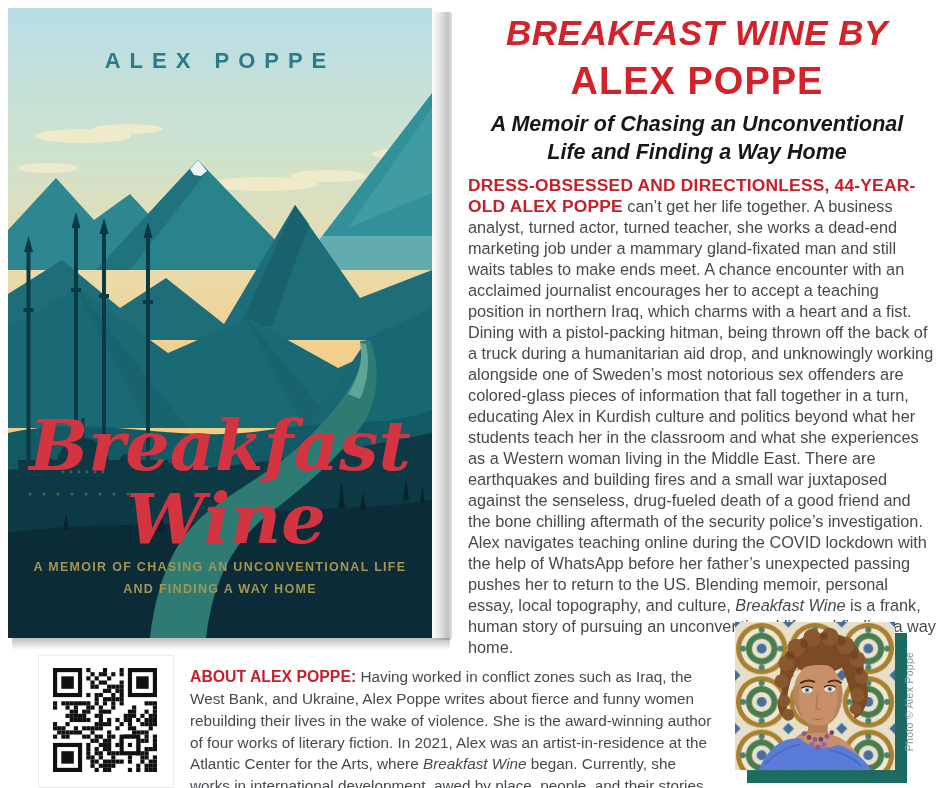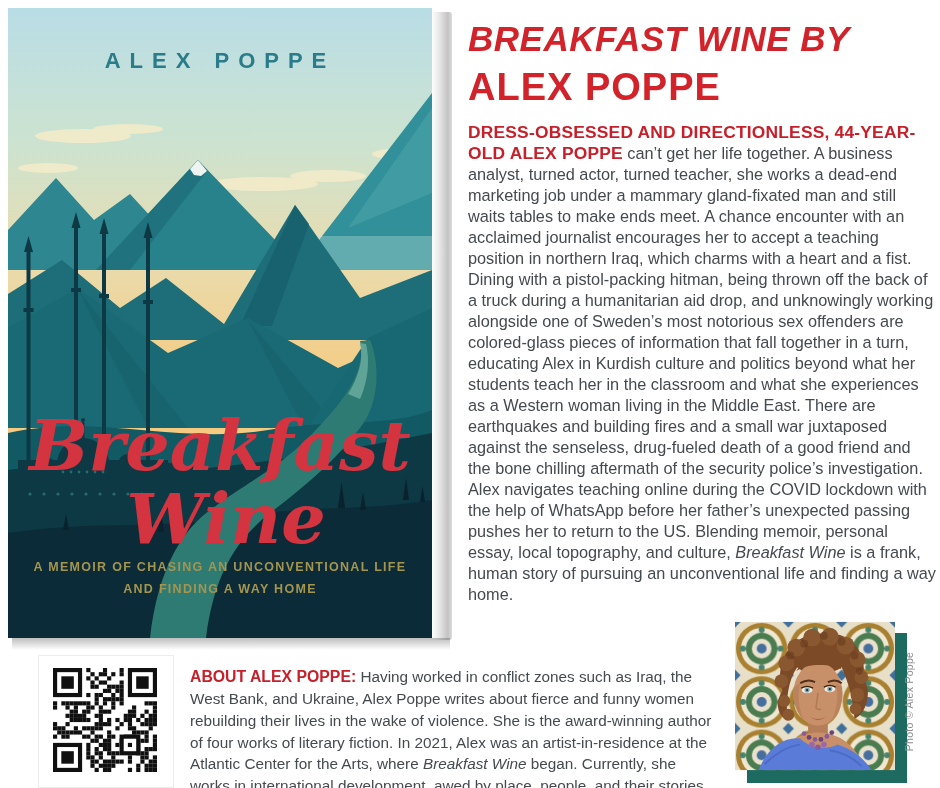--- a/index.html
+++ b/index.html
@@ -11,21 +11,21 @@
   .cover{position:absolute;left:8px;top:8px;width:424px;height:630px;}
   .cover svg{display:block;width:100%;height:100%;}
   .cover-pages{position:absolute;left:432px;top:12px;width:20px;height:628px;
         background:linear-gradient(to right,#fdfdfd,#ececec 30%,#c3c3c3 80%,#dcdcdc);
         border-radius:0 3px 3px 0;}
   .cover-shadow{position:absolute;left:12px;top:638px;width:438px;height:12px;
         background:linear-gradient(to bottom,rgba(110,110,110,.45),rgba(110,110,110,0));}
 
   
   .rightcol{position:absolute;left:458px;top:6px;width:478px;}
-  .flyer-title{color:#d2232a;text-align:left;font-weight:800;margin:10px;}
+  .flyer-title{color:#d2232a;text-align:center;font-weight:800;margin:4px;}
   .flyer-title .tl1{display:block;font-style:italic;font-size:35px;line-height:46px;letter-spacing:.5px;}
   .flyer-title .tl2{display:block;font-size:38px;line-height:50px;letter-spacing:1px;}
   .flyer-subtitle{margin:2px 0 0 0;text-align:center;font-style:italic;font-weight:700;
         font-size:21.5px;line-height:28px;color:#17171a;white-space:pre-line;}
   .body-text{margin:9px 0 0 10px;font-size:16.3px;line-height:21px;color:#454a4f;text-align:left;}
   .lead{color:#c6202b;font-weight:800;font-size:17.4px;letter-spacing:.2px;}
   .iti{font-style:italic;}
 
   
   .qr-card{position:absolute;left:38px;top:655px;width:134px;height:131px;background:#fff;
@@ -154,20 +154,22 @@
     </svg>
   </div>
   <div class="cover-pages"></div>
   <div class="cover-shadow"></div>
 
   <div class="rightcol">
     <h1 class="flyer-title">
       <span class="tl1">BREAKFAST WINE BY</span>
       <span class="tl2">ALEX POPPE</span>
     </h1>
+    <h2 class="flyer-subtitle">A Memoir of Chasing an Unconventional
+Life and Finding a Way Home</h2>
     <p class="body-text"><span class="lead">DRESS-OBSESSED AND DIRECTIONLESS, 44-YEAR-OLD ALEX POPPE</span><span> can’t get her life together. A business analyst, turned actor, turned teacher, she works a dead-end marketing job under a mammary gland-fixated man and still waits tables to make ends meet. A chance encounter with an acclaimed journalist encourages her to accept a teaching position in northern Iraq, which charms with a heart and a fist. Dining with a pistol-packing hitman, being thrown off the back of a truck during a humanitarian aid drop, and unknowingly working alongside one of Sweden’s most notorious sex offenders are colored-glass pieces of information that fall together in a turn, educating Alex in Kurdish culture and politics beyond what her students teach her in the classroom and what she experiences as a Western woman living in the Middle East. There are earthquakes and building fires and a small war juxtaposed against the senseless, drug-fueled death of a good friend and the bone chilling aftermath of the security police’s investigation. Alex navigates teaching online during the COVID lockdown with the help of WhatsApp before her father’s unexpected passing pushes her to return to the US. Blending memoir, personal essay, local topography, and culture, </span><span class="iti">Breakfast Wine</span><span> is a frank, human story of pursuing an unconventional life and finding a way home.</span></p>
   </div>
 
   <div class="qr-card">
     <svg id="qr" class="qr-svg" viewBox="0 0 104 104" fill="#101010" aria-hidden="true">
         <rect x="33.28" y="0" width="4.16" height="4.16"></rect>
         <rect x="49.92" y="0" width="4.16" height="4.16"></rect>
         <rect x="66.56" y="0" width="4.16" height="4.16"></rect>
         <rect x="37.44" y="4.16" width="4.16" height="4.16"></rect>
         <rect x="45.760000000000005" y="4.16" width="4.16" height="4.16"></rect>

